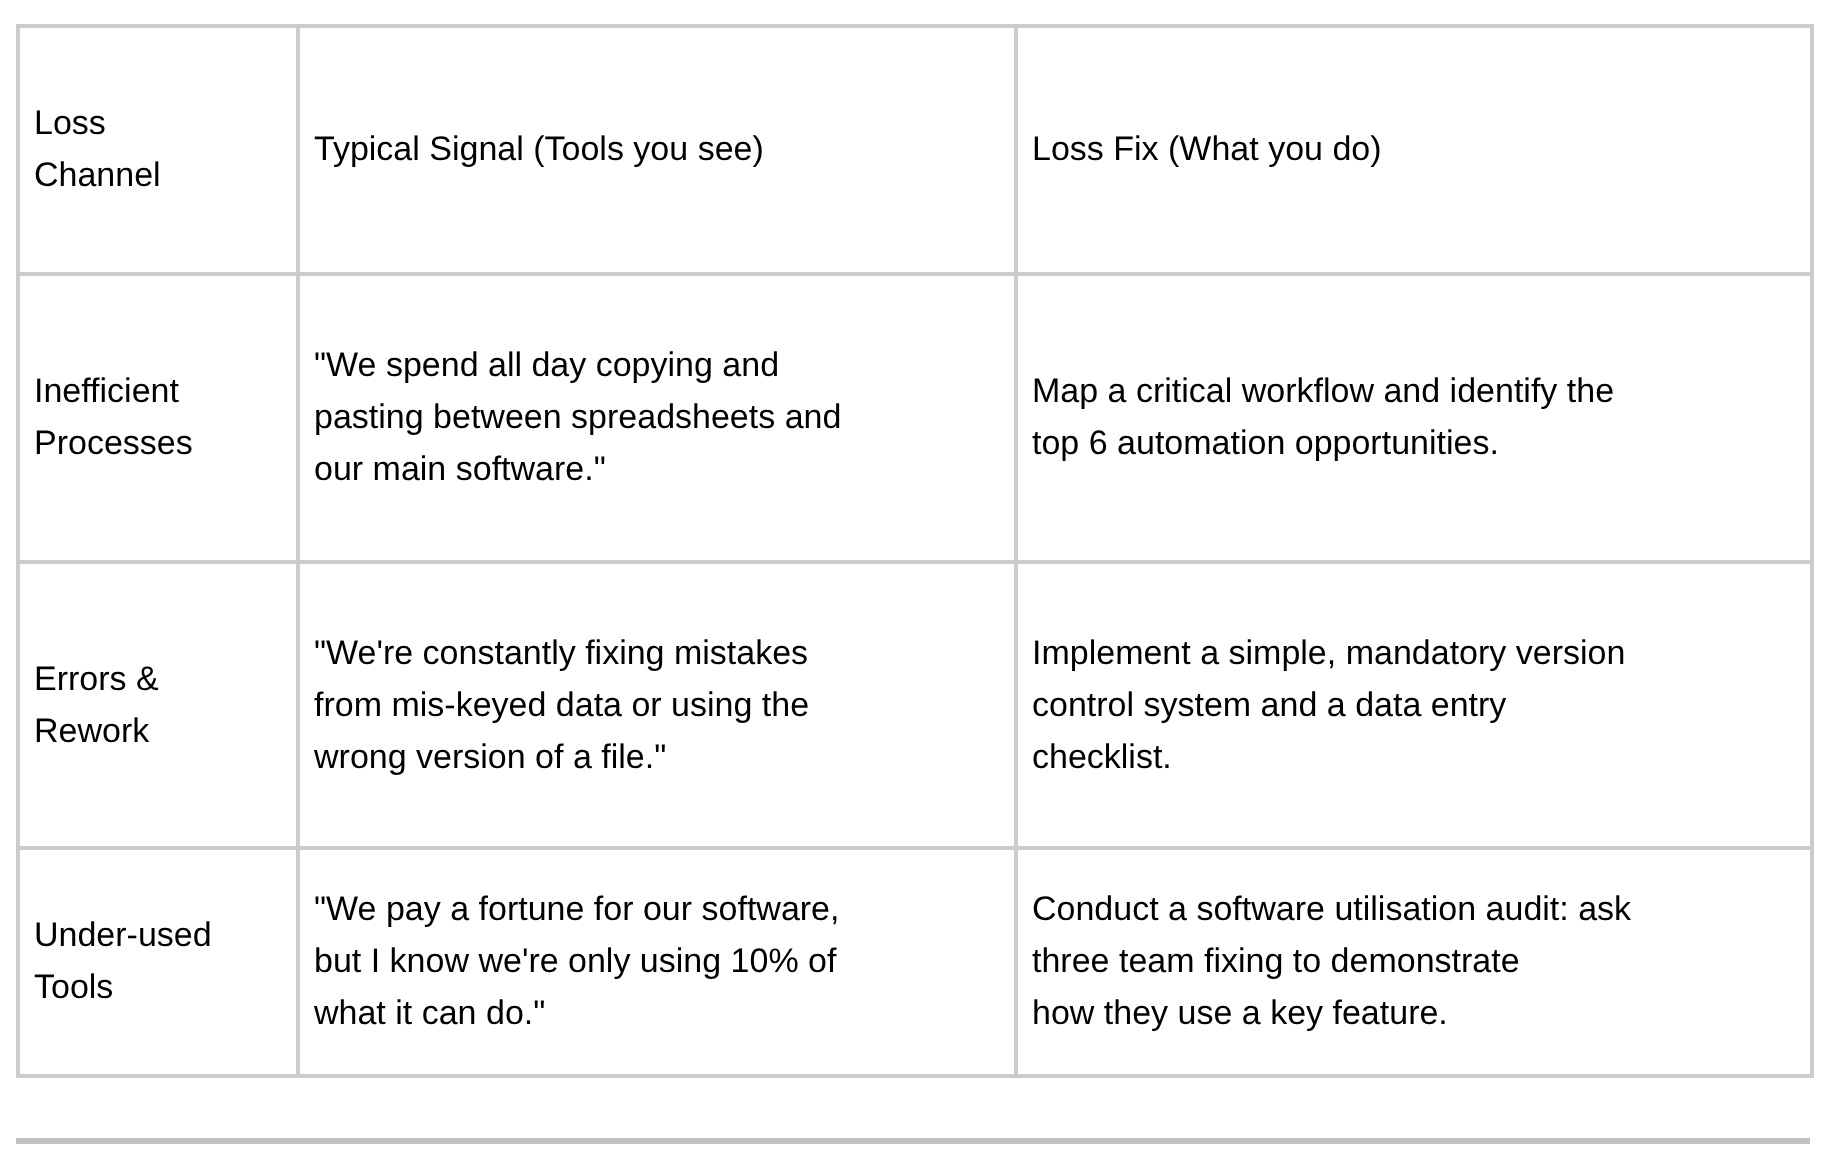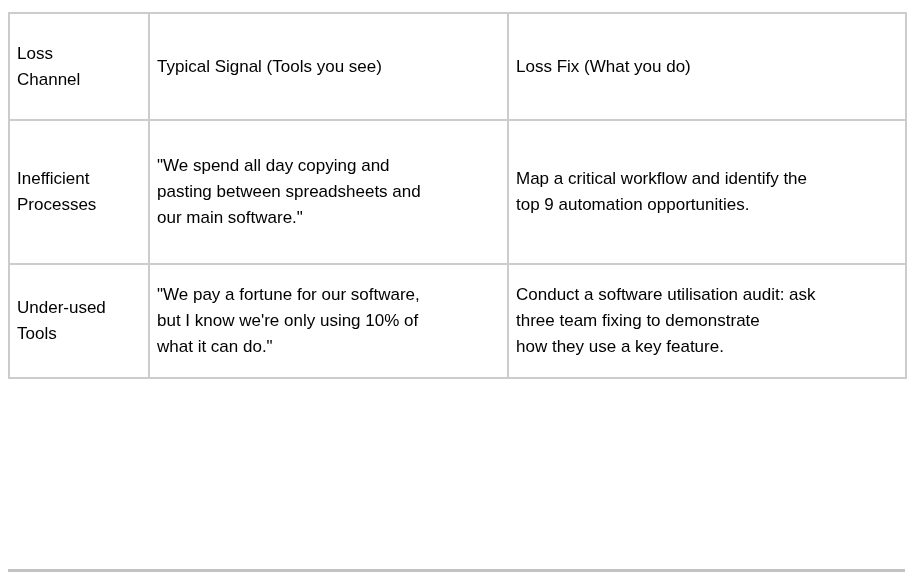--- a/index.html
+++ b/index.html
@@ -26,21 +26,21 @@
     vertical-align: middle;
     padding: 4px 7px;
     font-size: 17px;
     line-height: 26px;
     font-weight: 400;
     color: #000000;
     white-space: pre-line;
     overflow: hidden;
     background: #ffffff;
   }
-  tr.r-header { height: 107px; }
+  tr.r-header { height: 124px; }
   tr.r-1 { height: 144px; }
   tr.r-2 { height: 143px; }
   tr.r-3 { height: 114px; }
   col.c1 { width: 140px; }
   col.c2 { width: 359px; }
   col.c3 { width: 398px; }
   .bottom-rule {
     position: absolute;
     left: 8px;
     top: 569px;
@@ -67,21 +67,31 @@
         <td>Typical Signal (Tools you see)</td>
         <td>Loss Fix (What you do)</td>
       </tr>
       <tr class="r-1">
         <td>Inefficient
 Processes</td>
         <td>"We spend all day copying and
 pasting between spreadsheets and
 our main software."</td>
         <td>Map a critical workflow and identify the
-top 9 automation opportunities.</td>
+top 6 automation opportunities.</td>
+      </tr>
+      <tr class="r-2">
+        <td>Errors &amp;
+Rework</td>
+        <td>"We're constantly fixing mistakes
+from mis-keyed data or using the
+wrong version of a file."</td>
+        <td>Implement a simple, mandatory version
+control system and a data entry
+checklist.</td>
       </tr>
       <tr class="r-3">
         <td>Under-used
 Tools</td>
         <td>"We pay a fortune for our software,
 but I know we're only using 10% of
 what it can do."</td>
         <td>Conduct a software utilisation audit: ask
 three team fixing to demonstrate
 how they use a key feature.</td>

